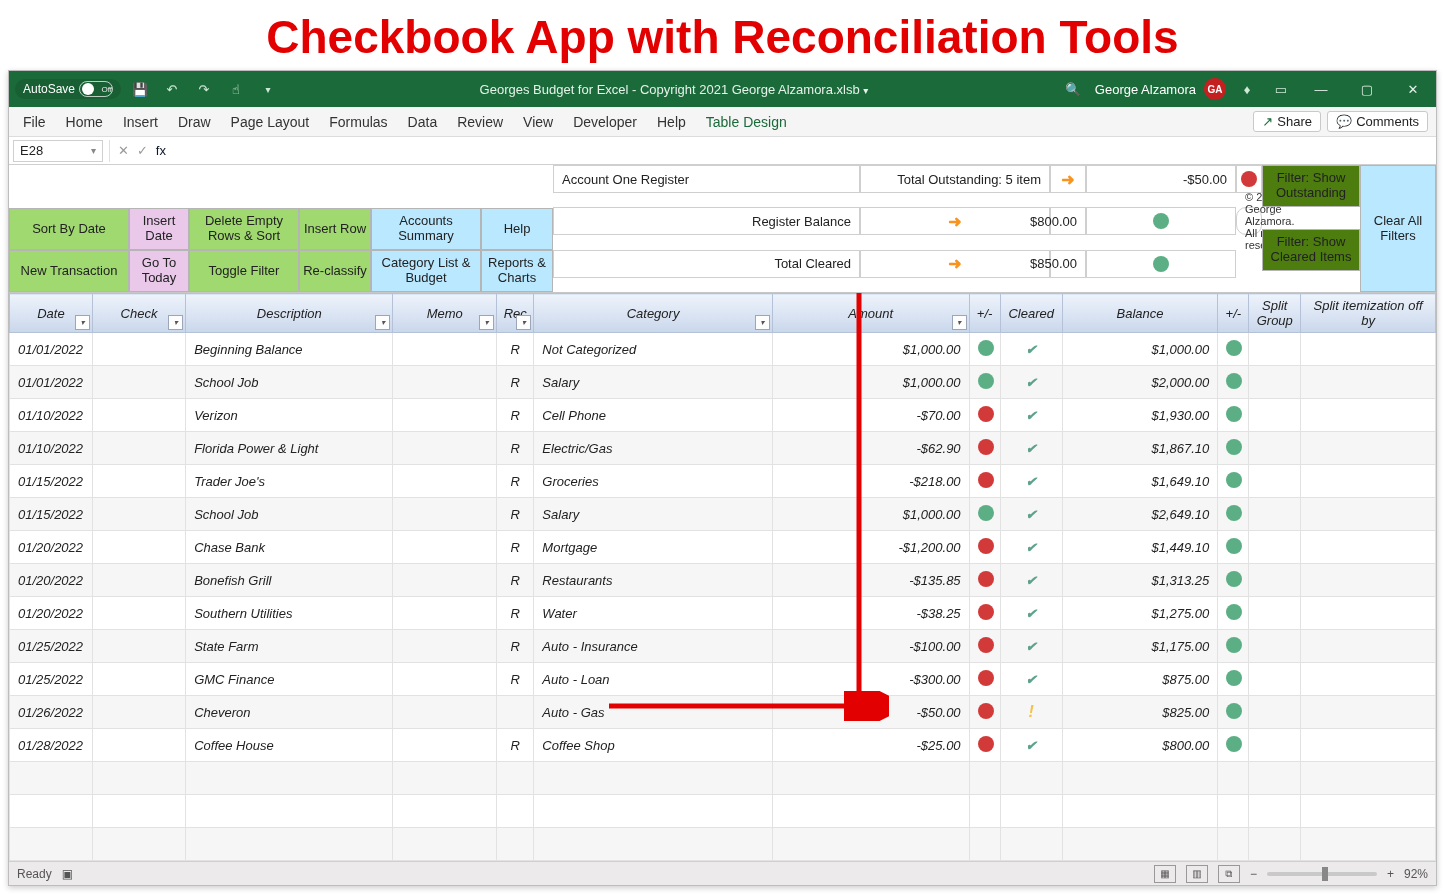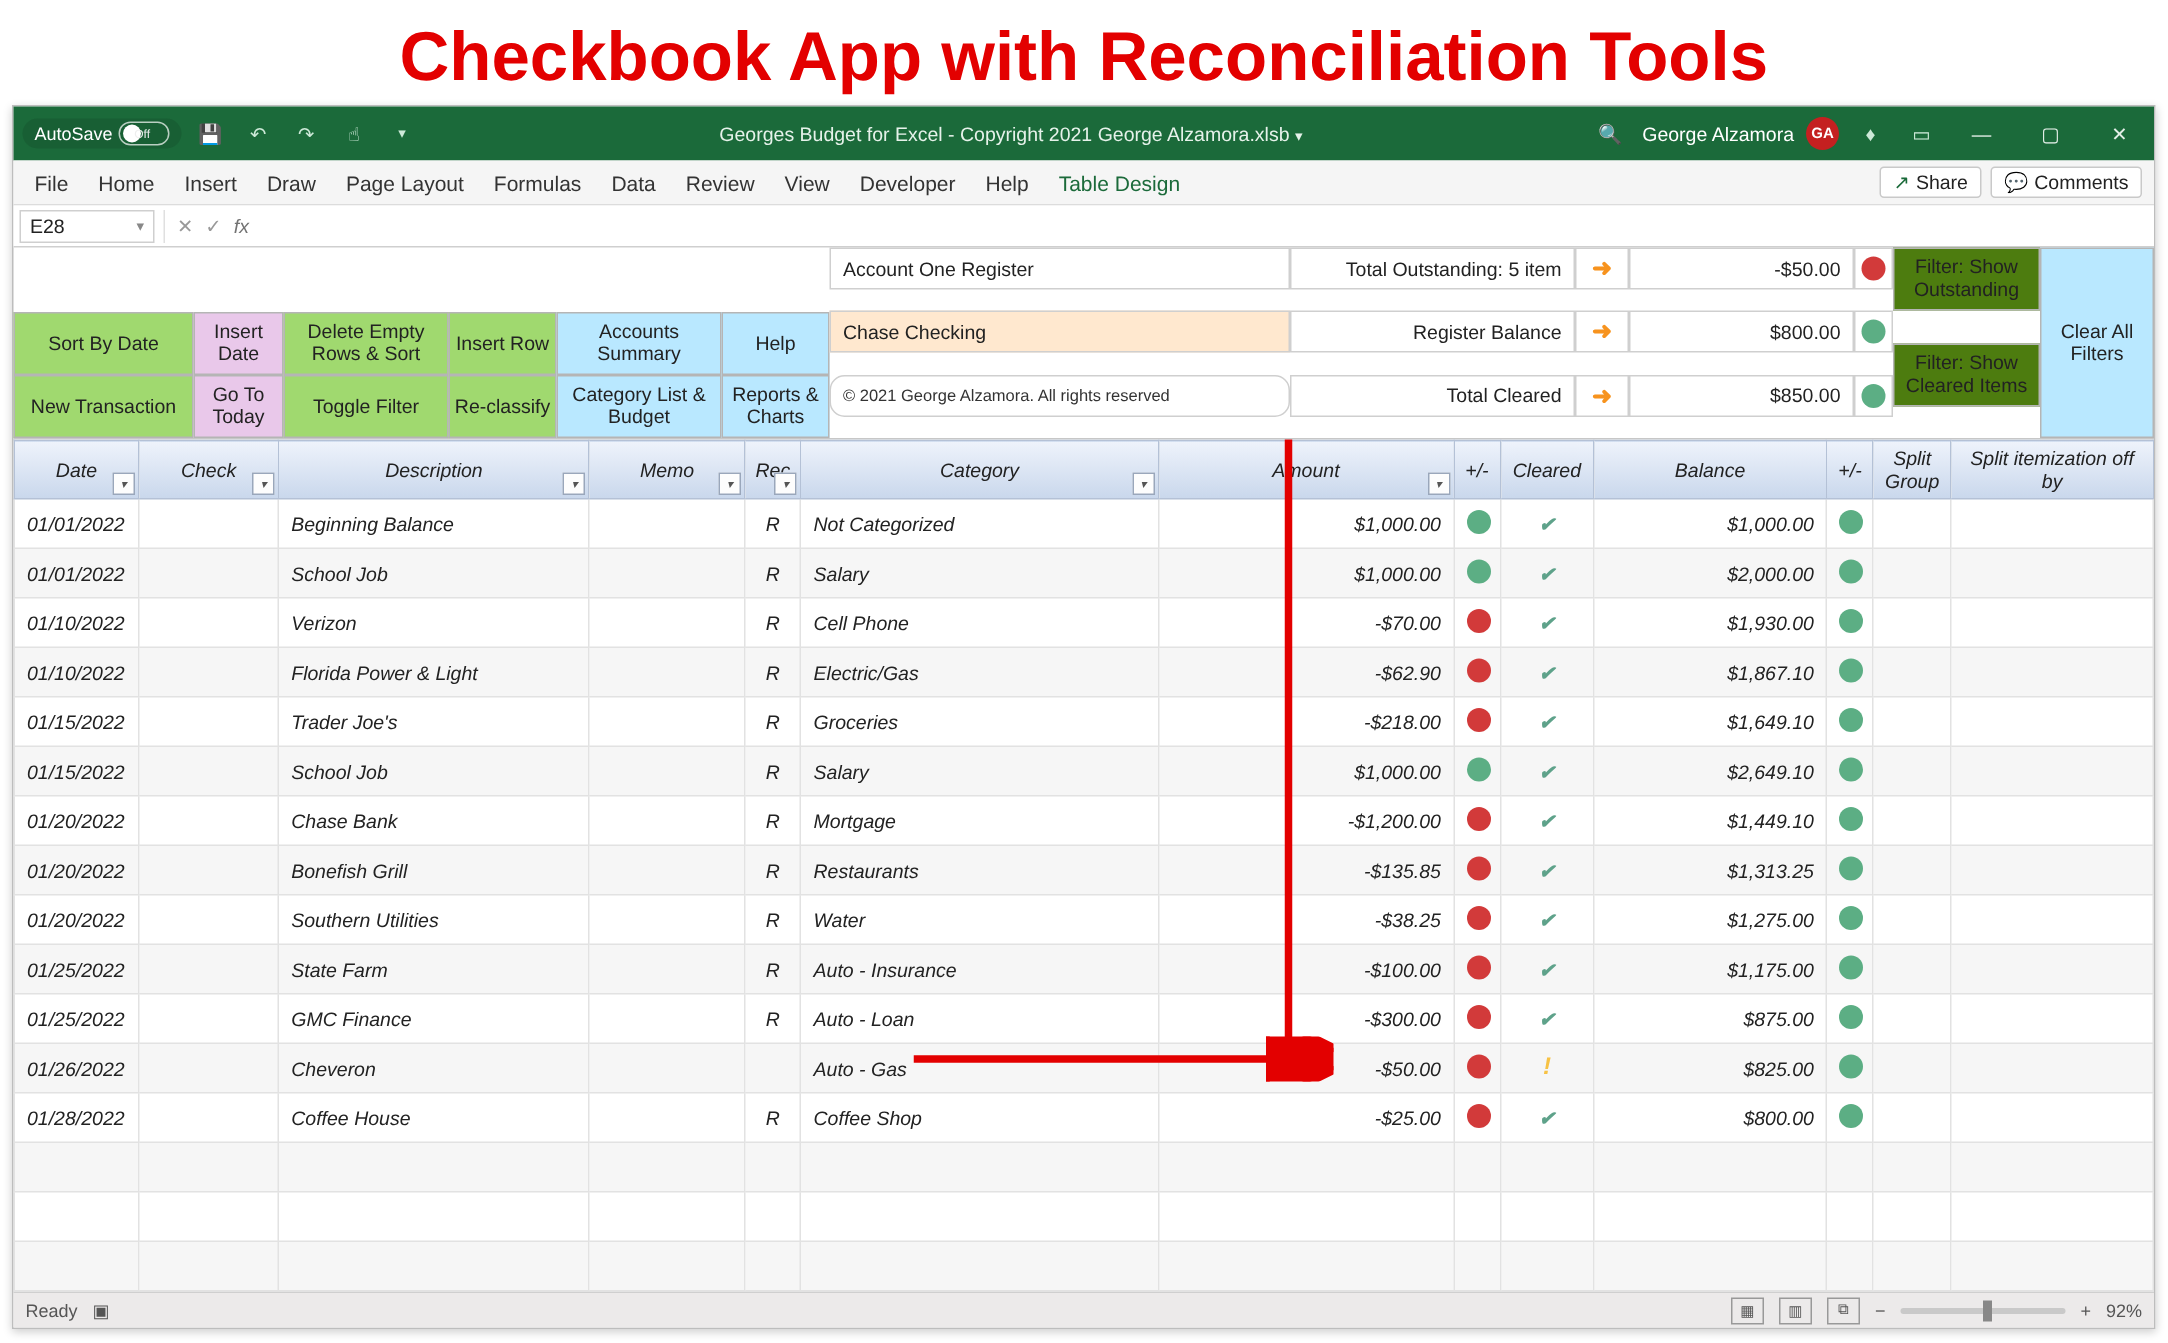--- a/index.html
+++ b/index.html
@@ -6,41 +6,41 @@
   body { font-family: "Segoe UI", Arial, sans-serif; font-size: 13px; background: #fff; color: #222; }
   .page-title { color: #e30000; font-size: 46px; font-weight: 700; text-align: center; padding: 10px 0 6px; }
   .excel-frame { border: 1px solid #bdbdbd; margin: 0 8px 8px; box-shadow: 0 2px 6px rgba(0,0,0,0.2); }
 
   
   .titlebar { background: #1b6a3a; color: #fff; display: flex; align-items: center; height: 36px; font-size: 13px; }
   .titlebar .left { display: flex; align-items: center; gap: 6px; padding: 0 6px; }
   .autosave { display: flex; align-items: center; gap: 4px; background: #185f34; border-radius: 14px; padding: 2px 8px; font-size: 12px; }
   .autosave .pill { display: inline-flex; align-items: center; width: 34px; height: 16px; border: 1px solid rgba(255,255,255,0.7); border-radius: 10px; position: relative; }
   .autosave .pill .knob { width: 12px; height: 12px; background: #fff; border-radius: 50%; position: absolute; left: 2px; }
-  .autosave .pill .off { font-size: 8px; position: absolute; right: 12px; color: #eee; }
+  .autosave .pill .off { font-size: 8px; position: absolute; right: 0; color: #eee; }
   .tb-icon { width: 26px; height: 26px; display: inline-flex; align-items: center; justify-content: center; color: #cde9d8; cursor: pointer; }
   .titlebar .center { flex: 1; text-align: center; color: #e6f2ea; font-size: 13px; }
   .titlebar .right { display: flex; align-items: center; gap: 8px; padding-right: 4px; }
   .avatar { background: #c42020; width: 22px; height: 22px; border-radius: 50%; display: inline-flex; align-items: center; justify-content: center; font-size: 10px; font-weight: 600; }
   .win-btn { width: 38px; height: 36px; display: inline-flex; align-items: center; justify-content: center; color: #e4efe8; cursor: pointer; }
 
   
   .ribbon-tabs { background: #f5f5f5; border-bottom: 1px solid #dcdcdc; display: flex; align-items: center; height: 30px; padding: 0 4px; font-size: 14px; }
   .ribbon-tabs .tab { padding: 4px 10px; cursor: pointer; color: #333; }
   .ribbon-tabs .tab.active { color: #1b6a3a; font-weight: 400; }
   .ribbon-right { margin-left: auto; display: flex; gap: 6px; padding-right: 4px; }
   .ribbon-btn { border: 1px solid #c9c9c9; background: #fff; padding: 2px 8px; border-radius: 3px; font-size: 13px; display: flex; align-items: center; gap: 4px; cursor: pointer; }
 
   
   .formulabar { display: flex; align-items: center; height: 28px; border-bottom: 1px solid #cfcfcf; background: #fff; }
   .namebox { width: 90px; border: 1px solid #cfcfcf; height: 22px; margin: 3px 4px; display: flex; align-items: center; padding: 0 6px; font-size: 13px; }
   .namebox .dd { margin-left: auto; color: #888; font-size: 10px; }
   .fx-sep { width: 1px; height: 22px; background: #e0e0e0; margin: 0 2px; }
   .fx-ctrls { display: flex; align-items: center; gap: 8px; color: #999; padding: 0 6px; }
-  .fx-label { font-style: italic; color: #737373; padding-right: 6px; }
+  .fx-label { color: #0f172a; padding-right: 6px; }
   .fx-input { flex: 1; height: 22px; border: none; padding: 0 8px; font-size: 13px; outline: none; }
 
   
   .macro-area { display: flex; border-bottom: 1px solid #c7c7c7; }
   .macro-left { display: grid; grid-template-columns: 120px 60px 110px 72px 110px 72px; margin-top: 43px; }
   .mbtn { border: 1px solid #b5b5b5; display: flex; align-items: center; justify-content: center; text-align: center; font-size: 13px; padding: 4px 2px; height: 42px; line-height: 1.15; cursor: pointer; }
   .c-green { background: #a0d96f; }
   .c-purple{ background: #e9c8ea; }
   .c-blue  { background: #b9e8ff; }
   .c-yellow{ background: #4d7c0f; }
@@ -181,21 +181,20 @@
       <div class="scell">Account One Register</div>
       <div class="scell num">Total Outstanding: 5 item</div>
       <div class="scell icon">
           <span class="arrow-r">➜</span>
         </div>
       <div class="scell num">-$50.00</div>
       <div class="scell icon">
           <span class="dot dot-red"></span>
         </div>
 
-      <div class="scell hilite">Chase Checking</div>
       <div class="scell num">Register Balance</div>
       <div class="scell icon">
           <span class="arrow-r">➜</span>
         </div>
       <div class="scell num">$800.00</div>
       <div class="scell icon">
           <span class="dot dot-green"></span>
         </div>
 
       <div class="scell copyright-cell">© 2021 George Alzamora. All rights reserved</div>

